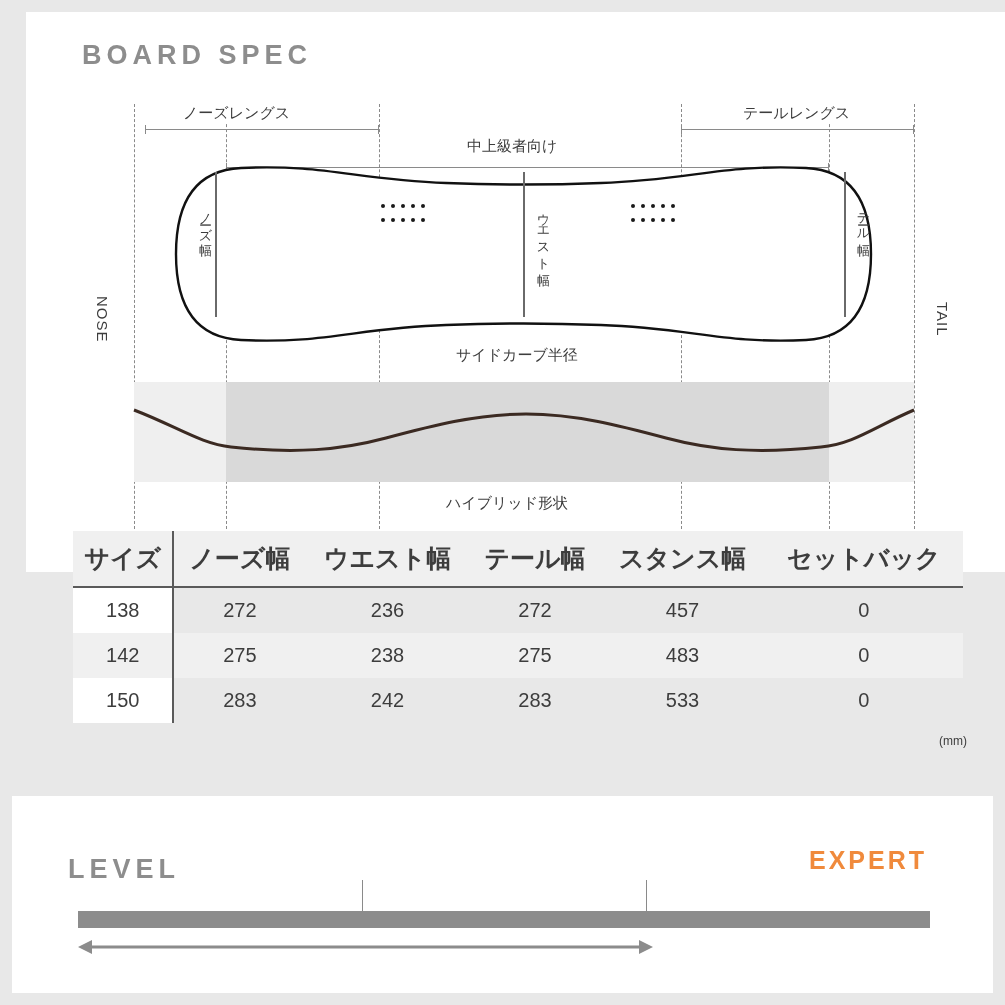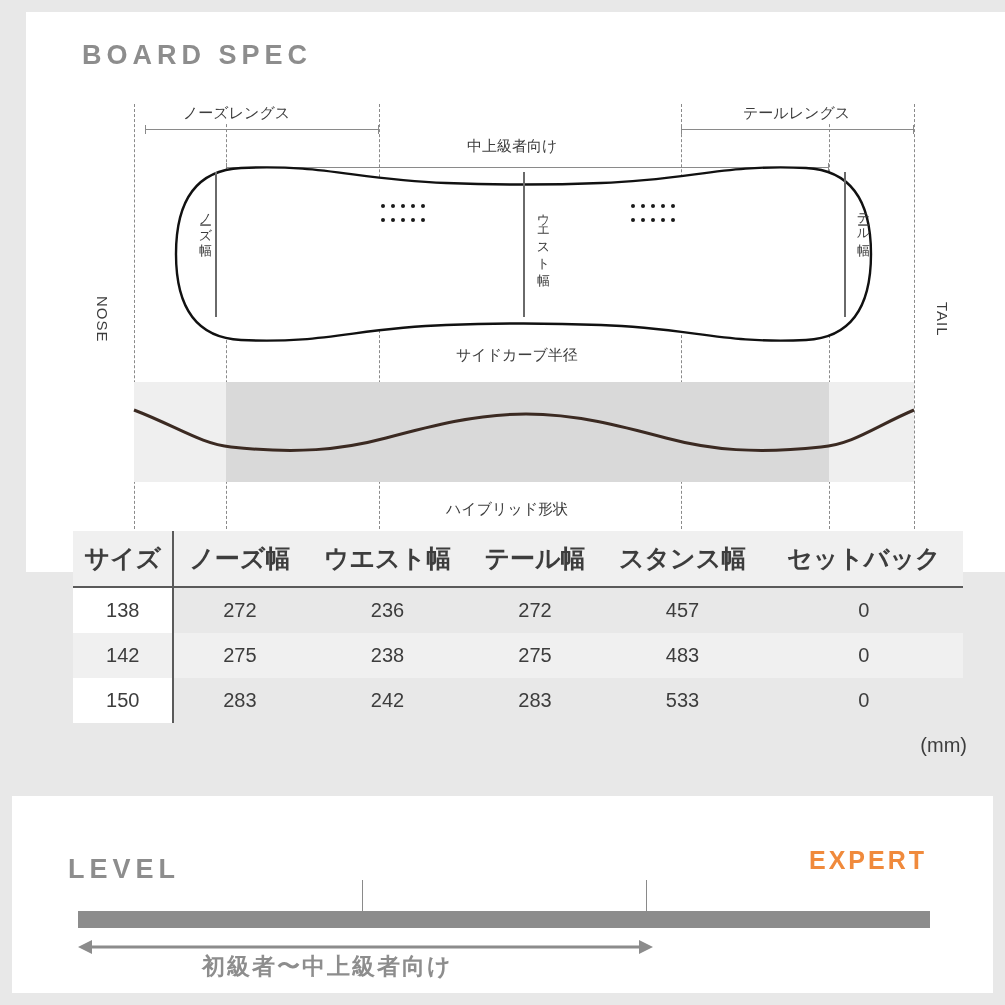--- a/index.html
+++ b/index.html
@@ -165,21 +165,21 @@
   #spec-table tbody tr:nth-child(even) td {
     background: #f0f0f0;
   }
   #spec-table tbody tr:nth-child(even) td:first-child {
     background: #f0f0f0;
   }
   #unit-label {
     position: absolute;
     right: 40px;
     top: 722px;
-    font-size: 20px;
+    font-size: 12px;
     color: #3d3d3d;
     text-align: right;
   }
 
   
   #lv-begin {
     position: absolute;
     left: 66px; top: 50px;
     font-size: 25px;
     font-weight: bold;
@@ -303,21 +303,21 @@
       <div class="profileband" style="left:108px; top:308px; width:92px; height:100px;"></div>
       <div class="profileband dark" style="left:200px; top:308px; width:603px; height:100px;"></div>
       <div class="profileband" style="left:803px; top:308px; width:85px; height:100px;"></div>
 
       <svg style="position:absolute; left:0; top:300px;" width="981" height="120" viewBox="0 0 981 120">
         <path d="M108,36 C150,52 175,70 205,73 C270,80 315,76 360,64
                  C405,52 450,40 500,40 C550,40 595,52 640,64
                  C685,76 730,80 795,73 C828,70 850,52 888,36" fill="none" stroke="#3b2a22" stroke-width="3"></path>
       </svg>
 
-      <div class="center-label" style="left:420px; top:420px;margin-top:6px;">ハイブリッド形状</div>
+      <div class="center-label" style="left:420px; top:420px;">ハイブリッド形状</div>
     </div>
 
     <table id="spec-table">
       <thead>
         <tr>
           <th>サイズ</th>
           <th>ノーズ幅</th>
           <th>ウエスト幅</th>
           <th>テール幅</th>
           <th>スタンス幅</th>
@@ -364,15 +364,14 @@
     <div class="lv-tick" style="left:634px;"></div>
 
     <div id="lv-bar"></div>
 
     <svg id="lv-arrow" viewBox="0 0 575 22">
       <line x1="10" y1="11" x2="565" y2="11" stroke="#8c8c8c" stroke-width="3"></line>
       <polygon points="0,11 14,4 14,18" fill="#8c8c8c"></polygon>
       <polygon points="575,11 561,4 561,18" fill="#8c8c8c"></polygon>
     </svg>
 
-    <div id="lv-caption">初級者〜中上級者向け</div>
   </div>
 </div>
 
 </body></html>

